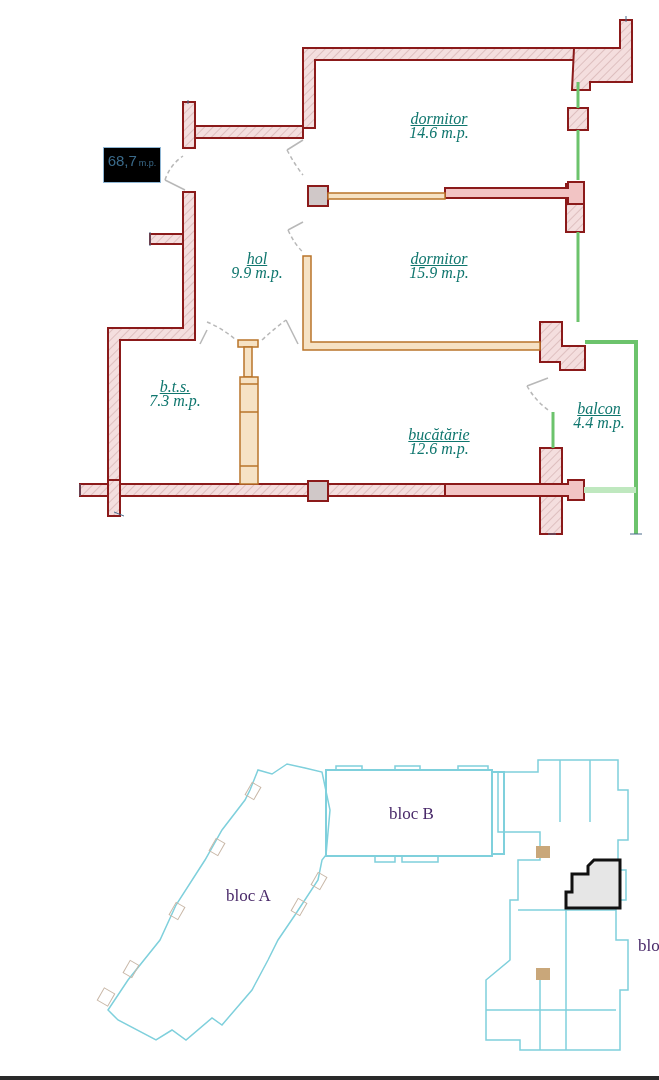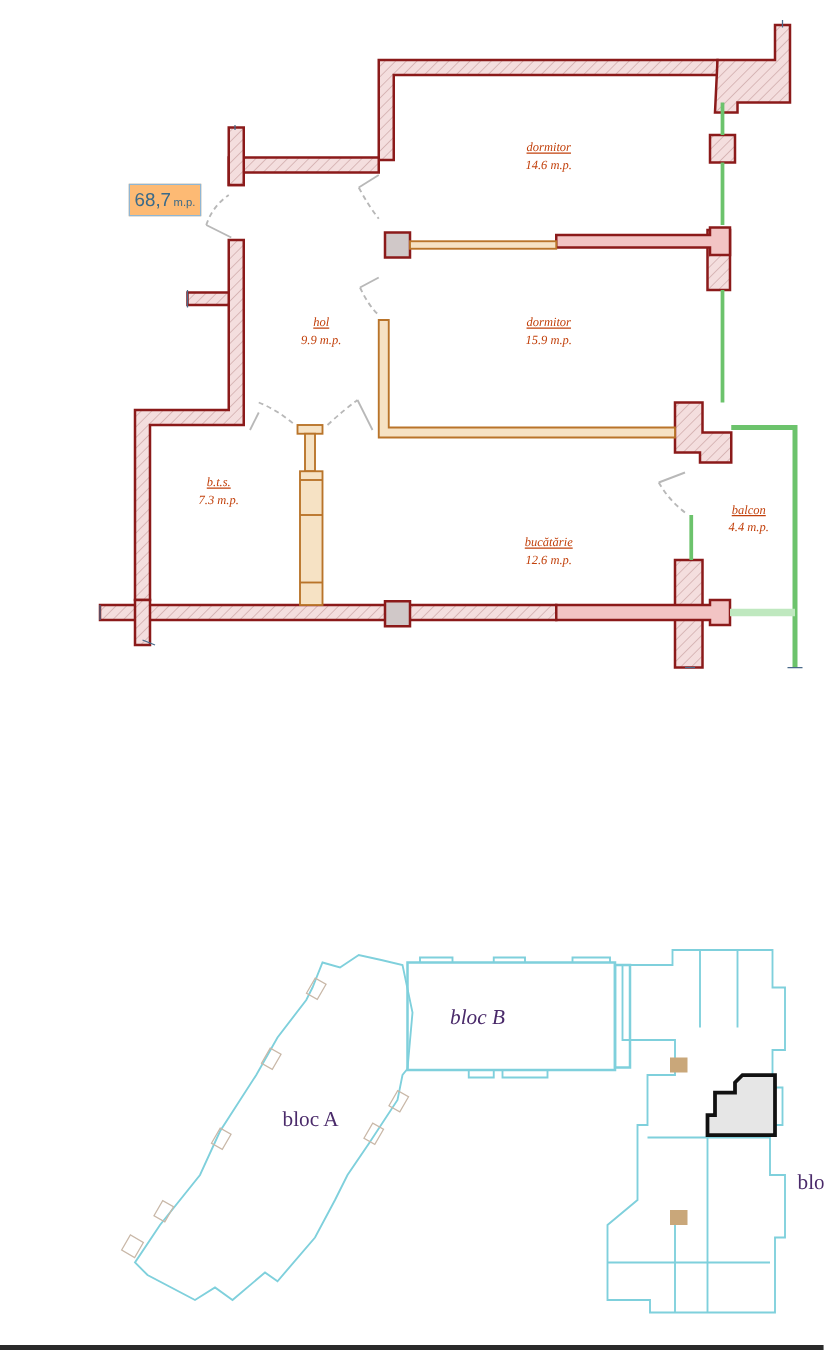--- a/index.html
+++ b/index.html
@@ -7,27 +7,27 @@
     width: 659px; height: 1080px; overflow: hidden;
     background: #ffffff; position: relative;
     font-family: "Liberation Serif", serif;
   }
   .plan { position: absolute; left: 0; top: 0; width: 659px; height: 560px; }
   .site { position: absolute; left: 0; top: 740px; width: 659px; height: 320px; }
   .bottom-bar { position: absolute; left: 0; top: 1076px; width: 659px; height: 4px; background: #2a2a2a; }
   .room-label {
     position: absolute; text-align: center;
     font-family: "Liberation Serif", serif; font-style: italic;
-    color: #c2410c; font-size: 10px; line-height: 14px;
+    color: #0f766e; font-size: 16px; line-height: 14px;
   }
   .room-label .name { text-decoration: underline; display: block; }
   .room-label .area { display: block; }
   .area-badge {
-    position: absolute; left: 103px; top: 147px; width: 58px; height: 26px;
-    border: 1px solid #8fb6d4; background: #fdba74;
+    position: absolute; left: 103px; top: 147px; width: 58px; height: 36px;
+    border: 1px solid #8fb6d4; background: #000000;
     font-family: "Liberation Sans", sans-serif; color: #3a6a8a;
     font-size: 15px; line-height: 26px; text-align: center; box-sizing: border-box;
   }
   .area-badge .unit { font-size: 9px; margin-left: 2px; }
   .bloc-label {
     position: absolute; font-family: "Liberation Serif", serif;
     color: #4a2a6a; font-size: 17px;
   }
 </style>
 </head>
@@ -180,17 +180,17 @@
 
     <g fill="#c9a77a">
       <rect x="536" y="846" width="14" height="12"></rect>
       <rect x="536" y="968" width="14" height="12"></rect>
     </g>
 
     <path d="M588 866 L594 860 L620 860 L620 908 L566 908 L566 892 L572 892 L572 874 L588 874 Z" stroke="#111" stroke-width="3" fill="#e6e6e6"></path>
   </svg>
 
   <div class="bloc-label" style="left:226px; top:146px;">bloc A</div>
-  <div class="bloc-label" style="left:360px; top:64px;font-style:italic;">bloc B</div>
+  <div class="bloc-label" style="left:389px; top:64px;">bloc B</div>
   <div class="bloc-label" style="left:638px; top:196px;">blo</div>
 </div>
 
 <div class="bottom-bar"></div>
 
 </body></html>

